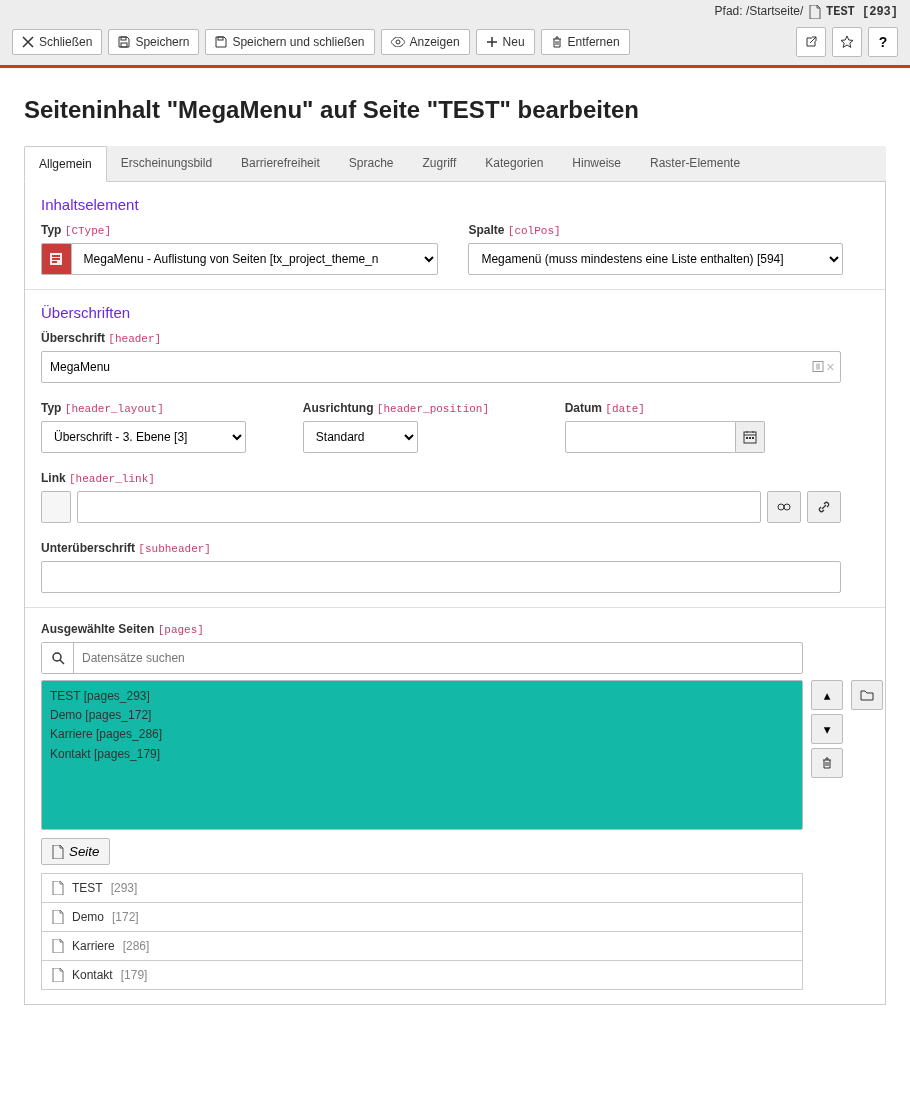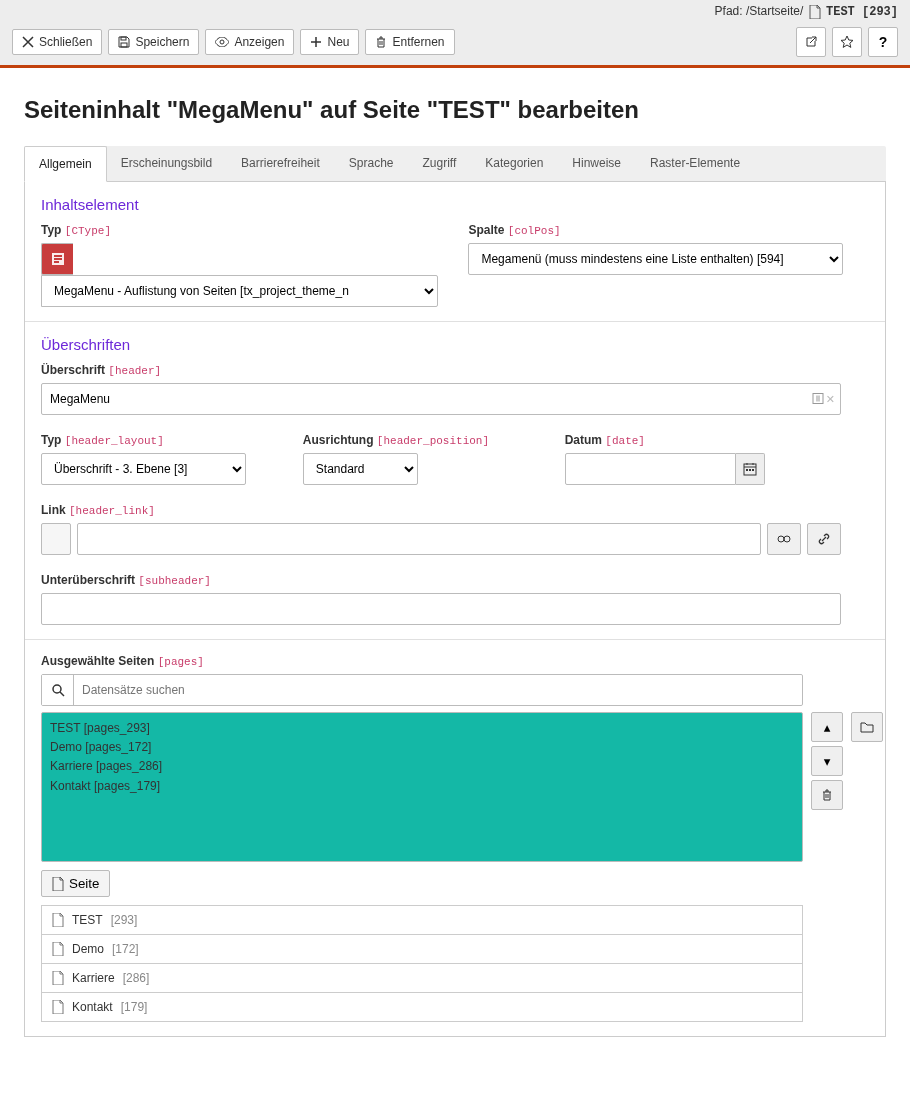--- a/index.html
+++ b/index.html
@@ -117,21 +117,20 @@
     padding: 6px 8px;
     border:1px solid #bbb;
     border-radius:2px;
     font-size:12px;
     background:#fff;
     height:32px;
   }
   .ctype-wrap {
     display:flex;
     max-width: 400px;
-    flex-direction: column;
   }
   .ctype-icon {
     width:32px; height:32px;
     background:#c83c3c;
     display:flex; align-items:center; justify-content:center;
     border:1px solid #bbb;
     border-right:none;
     border-radius:2px 0 0 2px;
     color:#fff;
   }
@@ -210,20 +209,21 @@
   .page-record-btn {
     display:inline-flex;
     align-items:center;
     gap:5px;
     padding:5px 10px;
     border:1px solid #bbb;
     background:#f4f4f4;
     border-radius:2px;
     margin-top:8px;
     cursor:pointer;
+    font-style:italic;
   }
   .related-list {
     margin-top:8px;
     max-width: 762px;
   }
   .related-item {
     display:flex;
     align-items:center;
     gap:8px;
     border:1px solid #ccc;
@@ -271,20 +271,29 @@
   </button>
   <button class="btn">
     <span>
         <svg width="12" height="12" viewBox="0 0 12 12">
           <path d="M1 1h8l2 2v8H1z" fill="none" stroke="#333"></path>
           <rect x="3" y="1" width="5" height="3" fill="none" stroke="#333"></rect>
           <rect x="3" y="7" width="6" height="4" fill="none" stroke="#333"></rect>
         </svg>
       </span>
     <span>Speichern</span>
+  </button>
+  <button class="btn">
+    <span>
+        <svg width="12" height="12" viewBox="0 0 12 12">
+          <path d="M1 1h8l2 2v8H1z" fill="none" stroke="#333"></path>
+          <rect x="3" y="1" width="5" height="3" fill="none" stroke="#333"></rect>
+        </svg>
+      </span>
+    <span>Speichern und schließen</span>
   </button>
   <button class="btn">
     <span>
         <svg width="14" height="10" viewBox="0 0 14 10">
           <path d="M7 0C3 0 0 5 0 5s3 5 7 5 7-5 7-5-3-5-7-5z" fill="none" stroke="#333"></path>
           <circle cx="7" cy="5" r="2" fill="none" stroke="#333"></circle>
         </svg>
       </span>
     <span>Anzeigen</span>
   </button>

